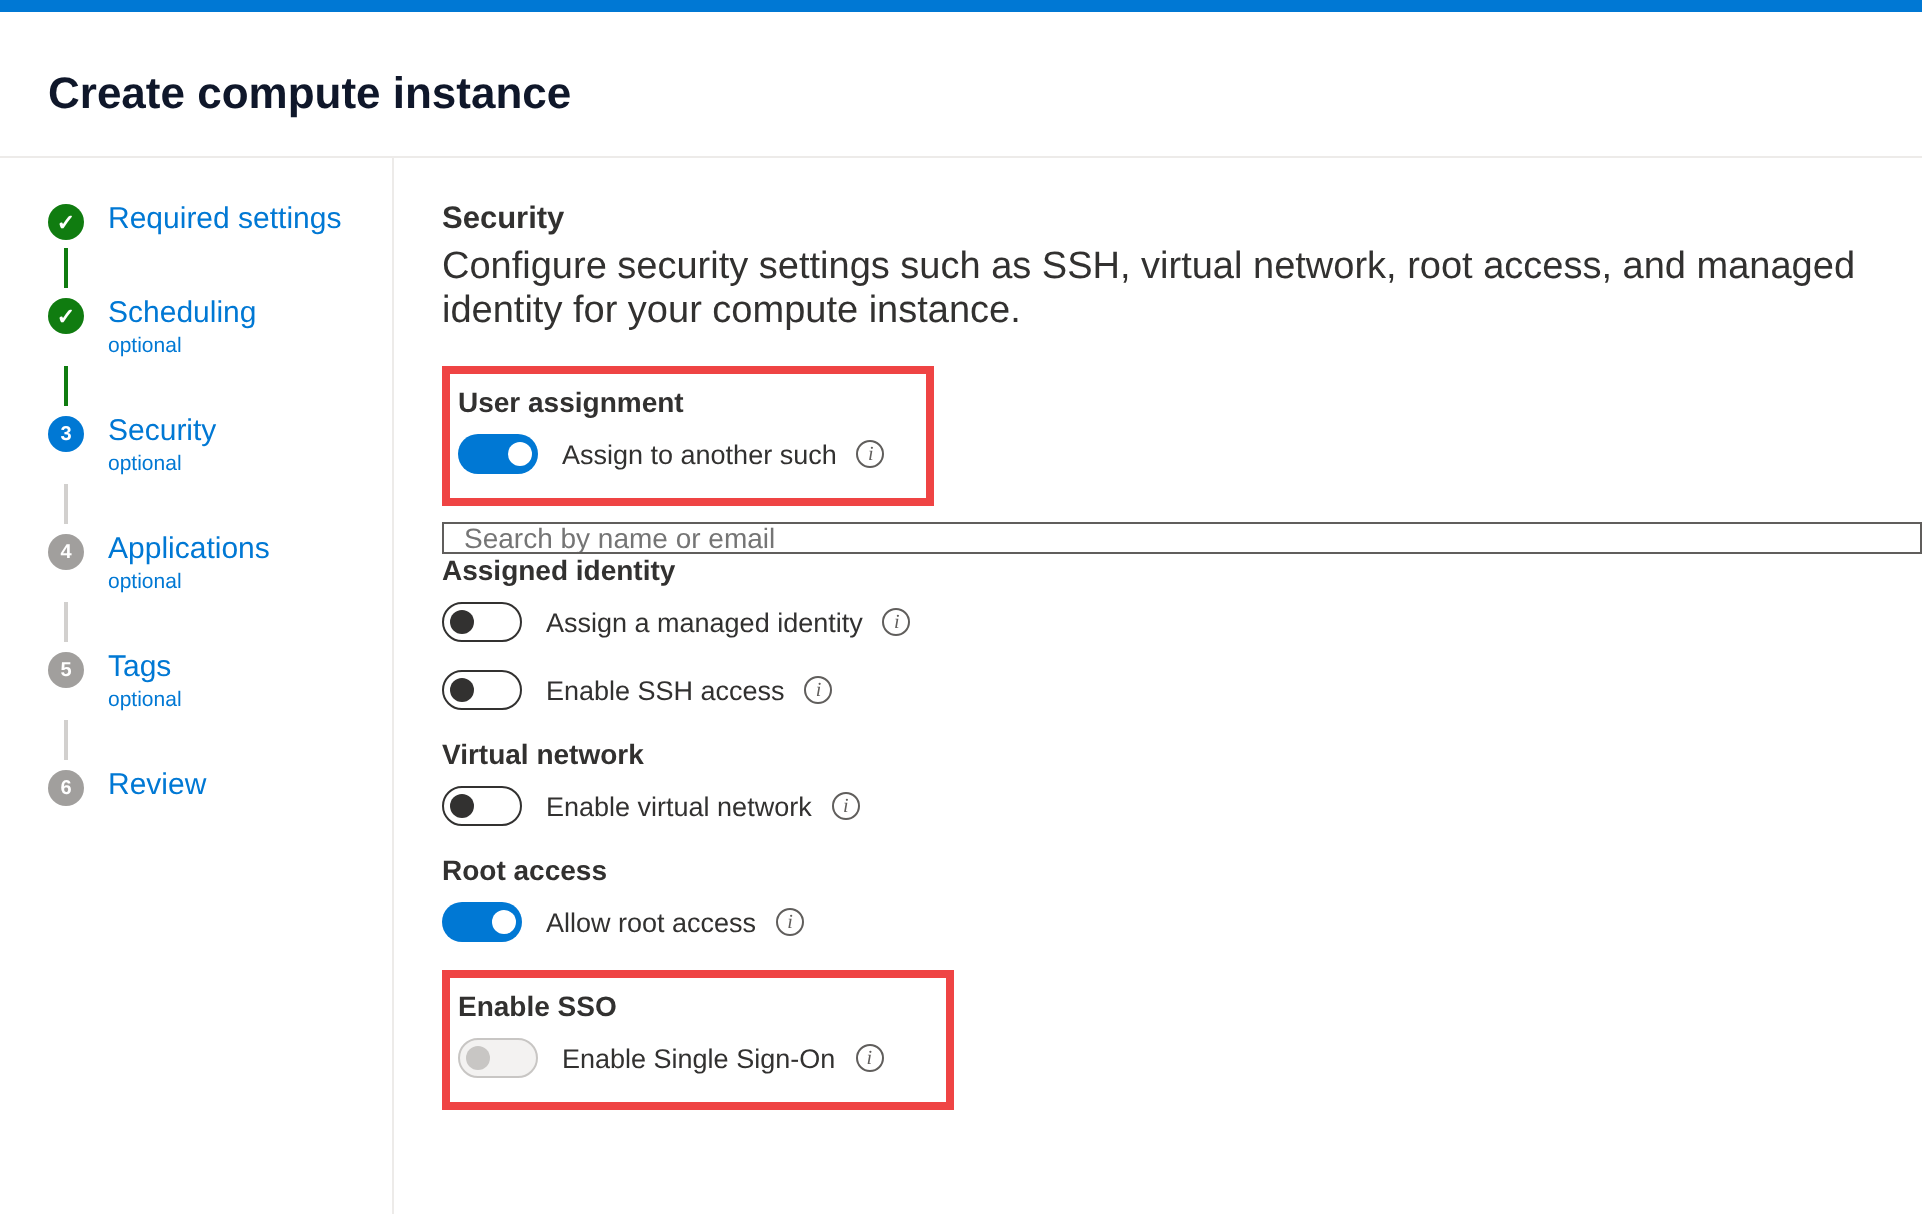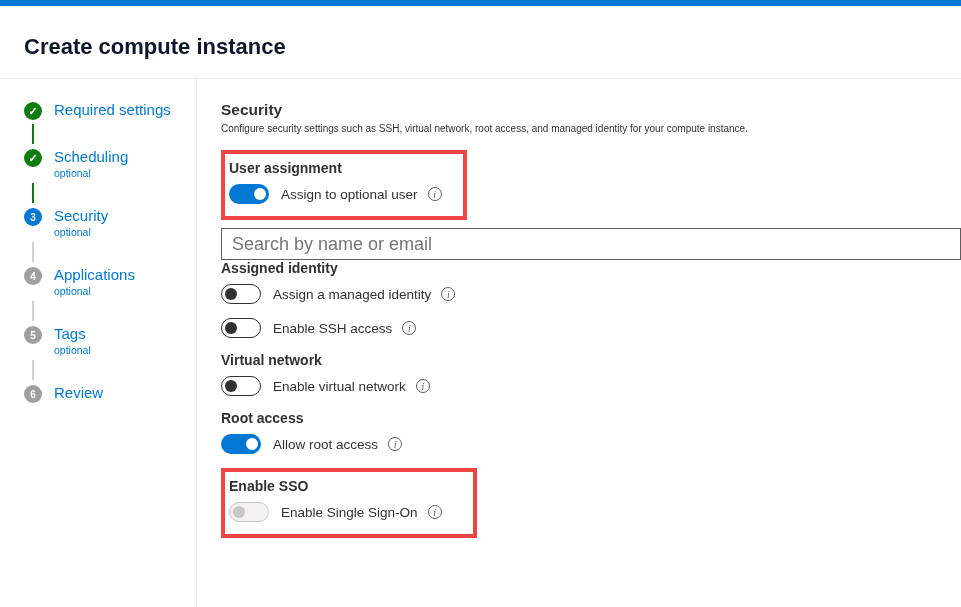--- a/index.html
+++ b/index.html
@@ -14,34 +14,34 @@
   .marker.done { background: #107c10; }
   .marker.current { background: #0078d4; }
   .marker.pending { background: #a19f9d; }
   .step-labels { margin-left: 12px; }
   .step-title { color: #0078d4; font-size: 15px; cursor: pointer; }
   .step-sub { color: #0078d4; font-size: 10.5px; margin-top: 2px; }
   .connector { width: 2px; height: 20px; background: #107c10; margin: 4px 0 4px 8px; }
   .connector.gray { background: #d2d0ce; }
   .main { padding: 22px 0 0 24px; flex: 1; }
   .sec-title { font-size: 15.5px; font-weight: 600; margin-bottom: 4px; }
-  .sec-desc { font-size: 10px; color: #323130; margin-bottom: 16px; }
+  .sec-desc { font-size: 19px; color: #323130; margin-bottom: 16px; }
   .group-title { font-size: 14px; font-weight: 600; margin-bottom: 8px; }
   .row { display: flex; align-items: center; margin-bottom: 8px; }
   .toggle { width: 40px; height: 20px; border-radius: 10px; position: relative; cursor: pointer; flex-shrink: 0; }
   .toggle.on { background: #0078d4; }
   .toggle.on .knob { background: #fff; right: 3px; }
   .toggle.off { background: #fff; border: 1px solid #323130; }
   .toggle.off .knob { background: #323130; left: 3px; }
   .toggle.disabled { background: #f3f2f1; border: 1px solid #c8c6c4; cursor: default; }
   .toggle.disabled .knob { background: #c8c6c4; left: 3px; }
   .knob { width: 12px; height: 12px; border-radius: 50%; position: absolute; top: 50%; transform: translateY(-50%); }
   .toggle-label { margin-left: 12px; font-size: 13.5px; }
   .info-icon { width: 14px; height: 14px; border: 1px solid #605e5c; border-radius: 50%; margin-left: 10px; display: inline-flex; align-items: center; justify-content: center; font-size: 10px; font-style: italic; font-family: Georgia, serif; color: #605e5c; cursor: pointer; }
-  .searchbox { width: 740px; height: 32px; border: 1px solid #605e5c; padding: 0 10px; font-size: 18px; color: #605e5c; margin-top: 8px; }
+  .searchbox { width: 740px; height: 16px; border: 1px solid #605e5c; padding: 0 10px; font-size: 14px; color: #605e5c; margin-top: 8px; }
   .hint { font-size: 11.5px; color: #605e5c; margin-top: 4px; margin-bottom: 12px; }
   .section { margin-bottom: 14px; }
   .highlight { border: 4px solid #ef4444; padding: 6px 8px 4px 4px; display: inline-block; }
   .hl-user { width: 246px; }
   .hl-sso { width: 256px; }
   .check::after { content: "✓"; color: #fff; font-size: 11px; }
 </style>
 </head>
 <body>
 
@@ -101,21 +101,21 @@
   <main class="main">
     <div class="sec-title">Security</div>
     <div class="sec-desc">Configure security settings such as SSH, virtual network, root access, and managed identity for your compute instance.</div>
 
     <div class="highlight hl-user">
       <div class="group-title">User assignment</div>
       <div class="row">
         <div class="toggle on">
             <div class="knob"></div>
           </div>
-        <span class="toggle-label">Assign to optional user</span>
+        <span class="toggle-label">Assign to another such</span>
         <span class="info-icon">i</span>
       </div>
     </div>
     <input class="searchbox" placeholder="Search by name or email" style="">
 
     <div class="section">
       <div class="group-title">Assigned identity</div>
       <div class="row">
         <div class="toggle off">
             <div class="knob"></div>

